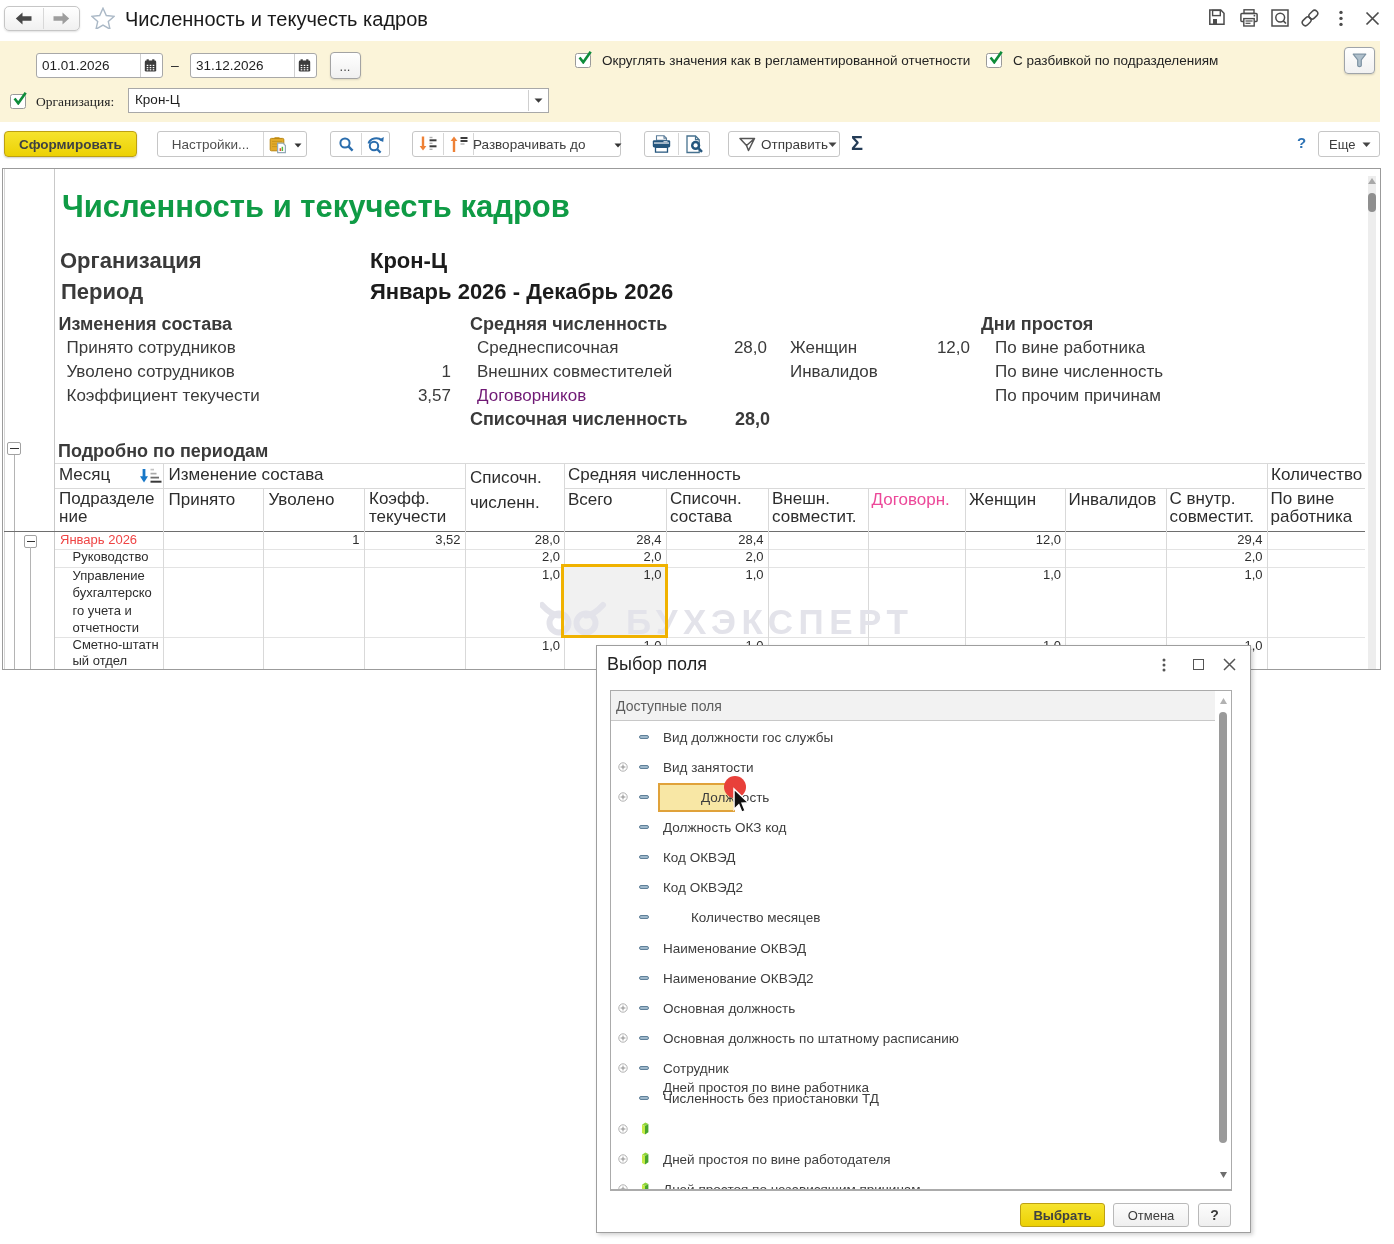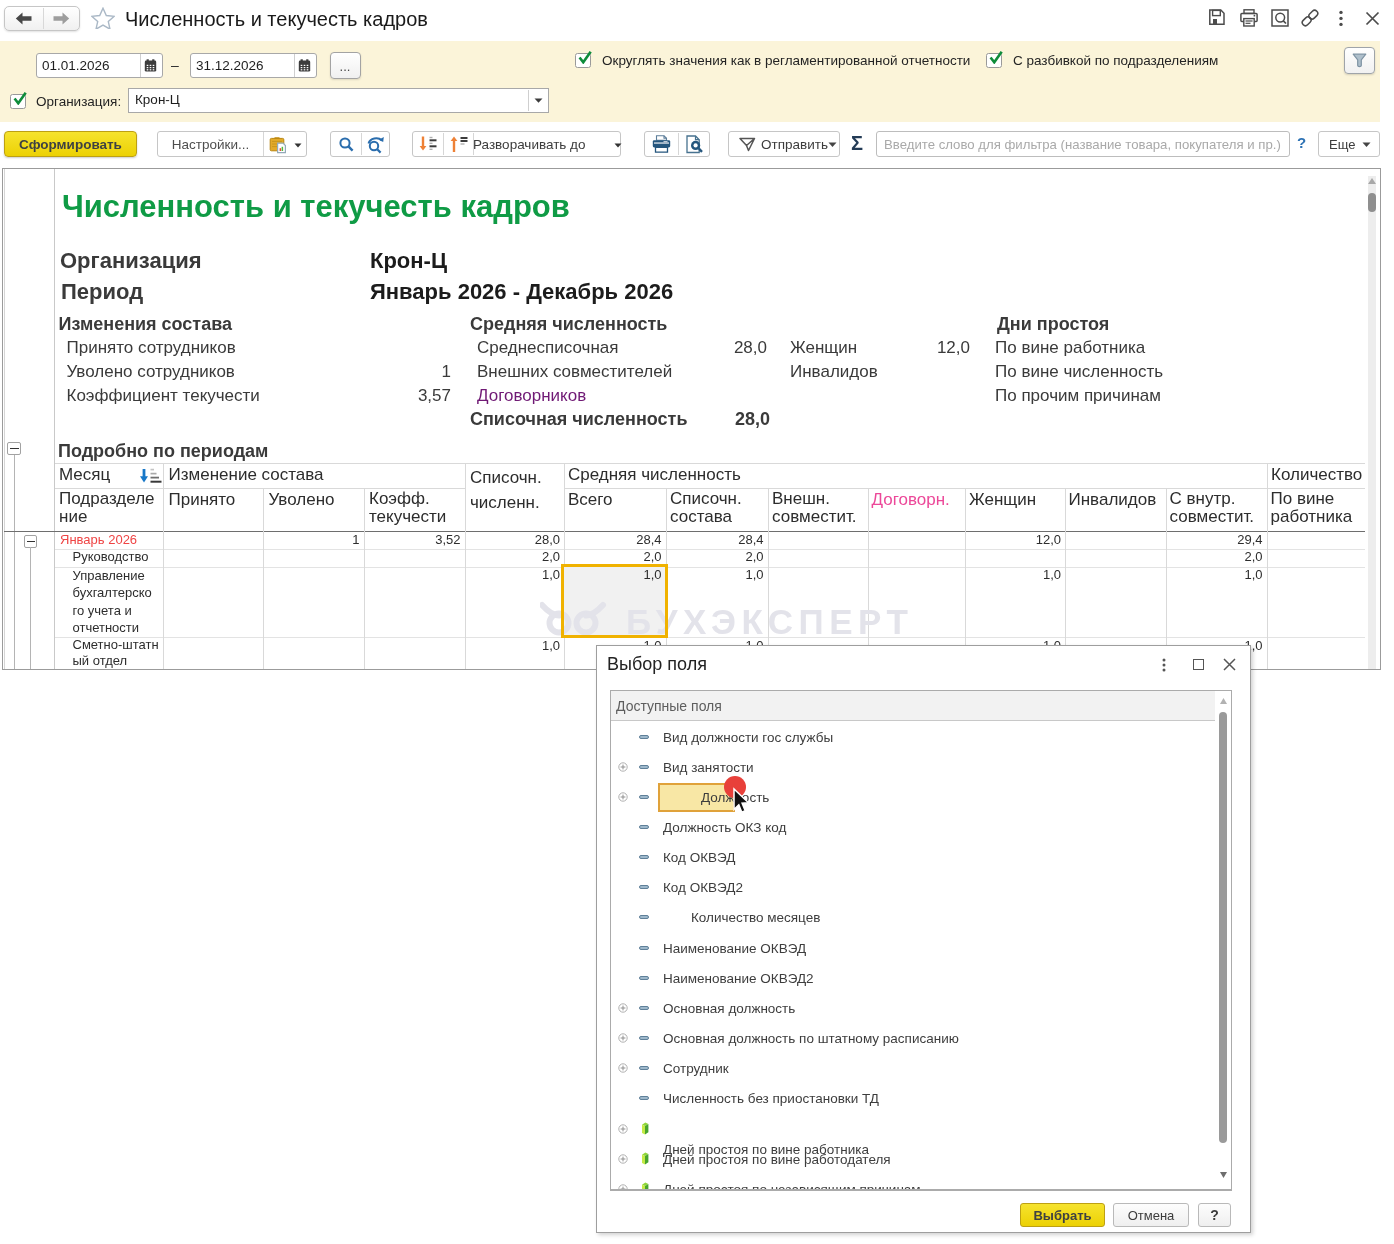--- a/index.html
+++ b/index.html
@@ -127,21 +127,21 @@
 <div class="abs" style="left:1344px;top:47px;width:31px;height:27px;background:linear-gradient(#ffffff,#f1f1f1);border:1px solid #9fa4a9;border-radius:4px;box-shadow:0 1px 2px rgba(0,0,0,0.15);">
   <svg class="abs" style="left:7px;top:5px;" width="15" height="15" viewBox="0 0 15 15">
         <path d="M1.2 1.2 H13.8 L9.3 6.8 V12.6 Q9.3 13.6 7.5 13.6 Q5.7 13.6 5.7 12.6 V6.8 Z" fill="#aebfcb" stroke="#7e93a3" stroke-width="1.2" stroke-linejoin="round"></path>
       </svg>
 </div>
 
 <div class="cbx" style="left:10px;top:94px;"></div>
 <svg class="check" style="left:12px;top:91px;" width="16" height="16" viewBox="0 0 16 16">
       <path d="M1.8 8.6 L6 14 L14.5 2" stroke="#0e8c3a" stroke-width="3" fill="none"></path>
     </svg>
-<div class="txt" style="left:36px;top:94px;font-size:13.5px;color:#242424;">Организация:</div>
+<div class="txt" style="left:36px;top:94px;font-size:13.5px;color:#242424;font-family:Liberation Serif, serif;">Организация:</div>
 <div class="abs" style="left:128px;top:88px;width:421px;height:25px;background:#fff;border:1px solid #a8a8a8;">
   <div class="txt" style="left:6px;top:3px;font-size:13.5px;color:#1e1e1e;">Крон-Ц</div>
   <div class="abs" style="left:399px;top:1px;width:1px;height:21px;background:#cfcfcf;"></div>
   <svg class="abs" style="left:405px;top:9px;" width="9" height="5" viewBox="0 0 9 5">
         <path d="M0.5 0.5 H8.5 L4.5 4.8 Z" fill="#3c3c3c"></path>
       </svg>
 </div>
 
 <div class="abs" style="left:4px;top:131px;width:133px;height:26px;background:linear-gradient(#f6e32e,#ecd104);border:1px solid #bda013;border-radius:4px;box-shadow:0 1px 2px rgba(0,0,0,0.2);">
   <div class="txt" style="left:0;top:5px;width:131px;text-align:center;font-size:13.5px;font-weight:bold;color:#3e4142;">Сформировать</div>
@@ -222,23 +222,20 @@
 <div class="btn" style="left:728px;top:131px;width:112px;height:26px;">
   <svg class="abs" style="left:10px;top:5px;" width="17" height="15" viewBox="0 0 17 15">
         <path d="M1 1.5 H15.5 L9.5 13.5 L7.5 8.5 L1 1.5 Z M7.5 8.5 L15.5 1.5" fill="none" stroke="#555" stroke-width="1.5" stroke-linejoin="round"></path>
       </svg>
   <div class="txt" style="left:32px;top:5px;font-size:13.5px;color:#3c3c3c;">Отправить</div>
   <svg class="abs" style="left:99px;top:10px;" width="9" height="6" viewBox="0 0 9 6">
         <path d="M0.5 0.5 L4.5 5 L8.5 0.5" fill="#444"></path>
       </svg>
 </div>
 <div class="txt" style="left:851px;top:132px;font-size:20px;font-weight:bold;color:#233b56;">Σ</div>
-<div class="abs" style="left:876px;top:131px;width:414px;height:26px;background:#fff;border:1px solid #bdbdbd;border-radius:3px;">
-  <div class="txt" style="left:7px;top:5px;font-size:13.2px;color:#a9a9a9;">Введите слово для фильтра (название товара, покупателя и пр.)</div>
-</div>
 <div class="txt" style="left:1297px;top:134px;font-size:15px;font-weight:bold;color:#2d72b4;">?</div>
 <div class="btn" style="left:1318px;top:131px;width:62px;height:26px;">
   <div class="txt" style="left:10px;top:5px;font-size:13px;color:#3c3c3c;">Еще</div>
   <svg class="abs" style="left:43px;top:10px;" width="9" height="6" viewBox="0 0 9 6">
         <path d="M0.5 0.5 L4.5 5 L8.5 0.5" fill="#444"></path>
       </svg>
 </div>
 
 <div class="abs" style="left:2px;top:168px;width:1379px;height:502px;background:#fff;border:1px solid #9b9b9b;"></div>
 
@@ -276,21 +273,21 @@
 <div class="txt" style="left:477px;top:362px;font-size:17px;color:#3a3a3a;">Внешних совместителей</div>
 <div class="txt" style="left:477px;top:386px;font-size:17px;color:#701a75;">Договорников</div>
 <div class="txt" style="left:470px;top:409px;font-size:18px;font-weight:bold;color:#3a3a3a;">Списочная численность</div>
 <div class="txt" style="left:667px;top:338px;width:100px;text-align:right;font-size:17px;color:#3a3a3a;">28,0</div>
 <div class="txt" style="left:670px;top:409px;width:100px;text-align:right;font-size:18px;font-weight:bold;color:#3a3a3a;">28,0</div>
 
 <div class="txt" style="left:790px;top:338px;font-size:17px;color:#3a3a3a;">Женщин</div>
 <div class="txt" style="left:790px;top:362px;font-size:17px;color:#3a3a3a;">Инвалидов</div>
 <div class="txt" style="left:870px;top:338px;width:100px;text-align:right;font-size:17px;color:#3a3a3a;">12,0</div>
 
-<div class="txt" style="left:981px;top:314px;font-size:18px;font-weight:bold;color:#3a3a3a;margin-left:16px;">Дни простоя</div>
+<div class="txt" style="left:981px;top:314px;font-size:18px;font-weight:bold;color:#3a3a3a;">Дни простоя</div>
 <div class="txt" style="left:995px;top:338px;font-size:17px;color:#3a3a3a;">По вине работника</div>
 <div class="txt" style="left:995px;top:362px;font-size:17px;color:#3a3a3a;">По вине численность</div>
 <div class="txt" style="left:995px;top:386px;font-size:17px;color:#3a3a3a;">По прочим причинам</div>
 
 <div class="txt" style="left:58px;top:441px;font-size:18px;font-weight:bold;color:#3a3a3a;">Подробно по периодам</div>
 
 <div class="abs" style="left:55px;top:463px;width:1310px;height:1px;background:#d9d9d9;"></div>
 <div class="abs" style="left:55px;top:488px;width:410px;height:1px;background:#d9d9d9;"></div>
 <div class="abs" style="left:564px;top:488px;width:801px;height:1px;background:#d9d9d9;"></div>
 <div class="abs" style="left:4px;top:531px;width:1361px;height:1px;background:#6e6e6e;"></div>
@@ -480,21 +477,21 @@
 <div class="li-text" style="top:820px;">Должность ОКЗ код</div>
 <div class="li-text" style="top:850px;">Код ОКВЭД</div>
 <div class="li-text" style="top:880px;">Код ОКВЭД2</div>
 <div class="li-text" style="top:910px;margin-left:28px;">Количество месяцев</div>
 <div class="li-text" style="top:940.5px;">Наименование ОКВЭД</div>
 <div class="li-text" style="top:970.5px;">Наименование ОКВЭД2</div>
 <div class="li-text" style="top:1001px;">Основная должность</div>
 <div class="li-text" style="top:1031px;">Основная должность по штатному расписанию</div>
 <div class="li-text" style="top:1061px;">Сотрудник</div>
 <div class="li-text" style="top:1091px;">Численность без приостановки ТД</div>
-<div class="li-text" style="top:1142px;">Дней простоя по вине работника</div>
+<div class="li-text" style="top:1080px;">Дней простоя по вине работника</div>
 <div class="li-text" style="top:1152px;">Дней простоя по вине работодателя</div>
 <div class="li-text" style="top:1182px;">Дней простоя по независящим причинам</div>
 <div class="abs" style="left:611px;top:1190px;width:620px;height:42px;background:#fff;"></div>
 <div class="abs" style="left:610px;top:1189px;width:622px;height:1.5px;background:#ababab;"></div>
 
 <svg class="abs" style="left:722px;top:774px;" width="46" height="46" viewBox="0 0 46 46">
   <circle cx="13" cy="13" r="11" fill="#e8403a"></circle>
   <path d="M12 15 L12 35.5 L16.8 30.8 L19.8 38.2 L23.2 36.6 L20.1 29.2 L26.5 28.8 Z" fill="#111" stroke="#fff" stroke-width="1.5"></path>
 </svg>
 

